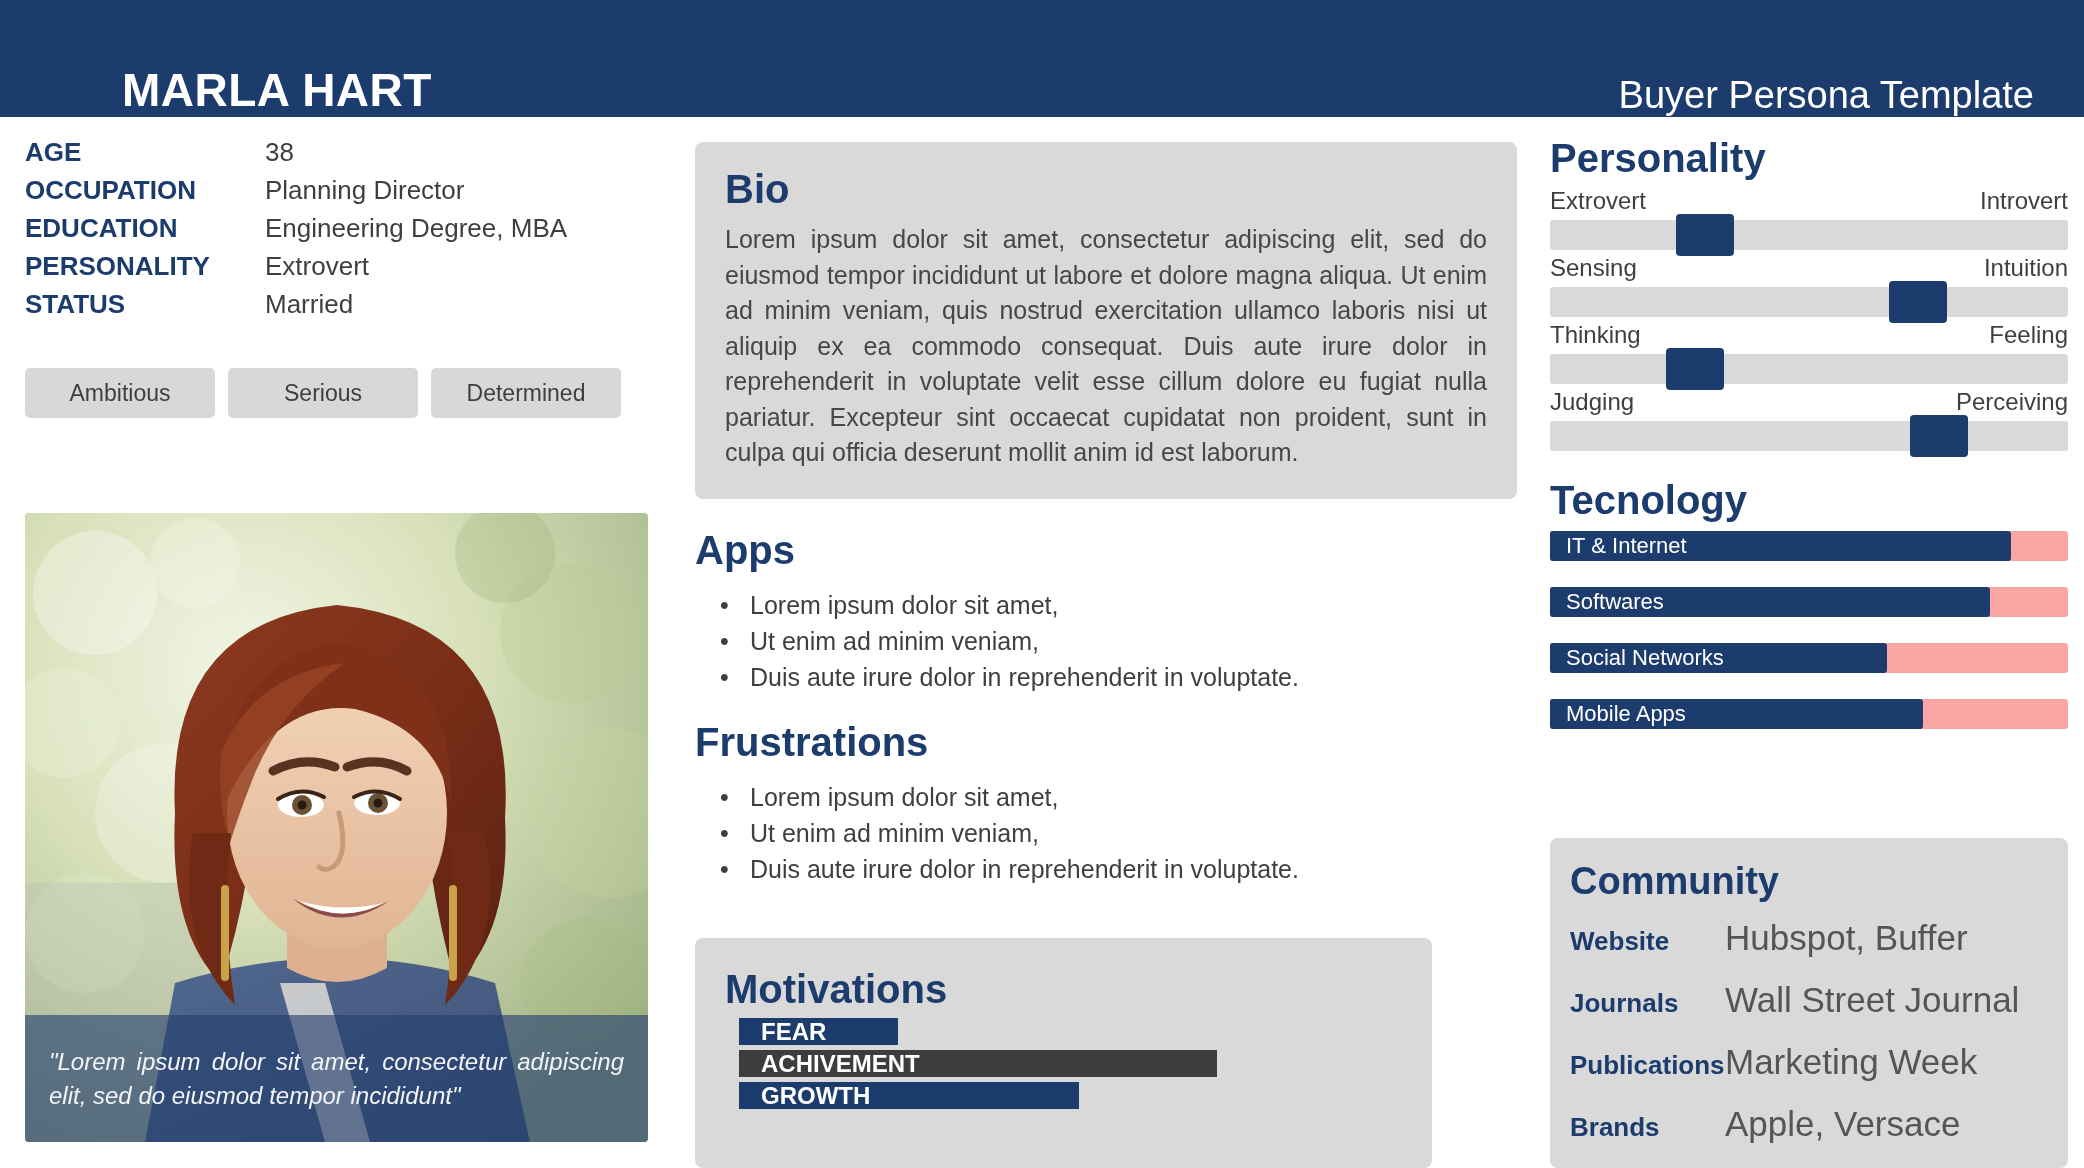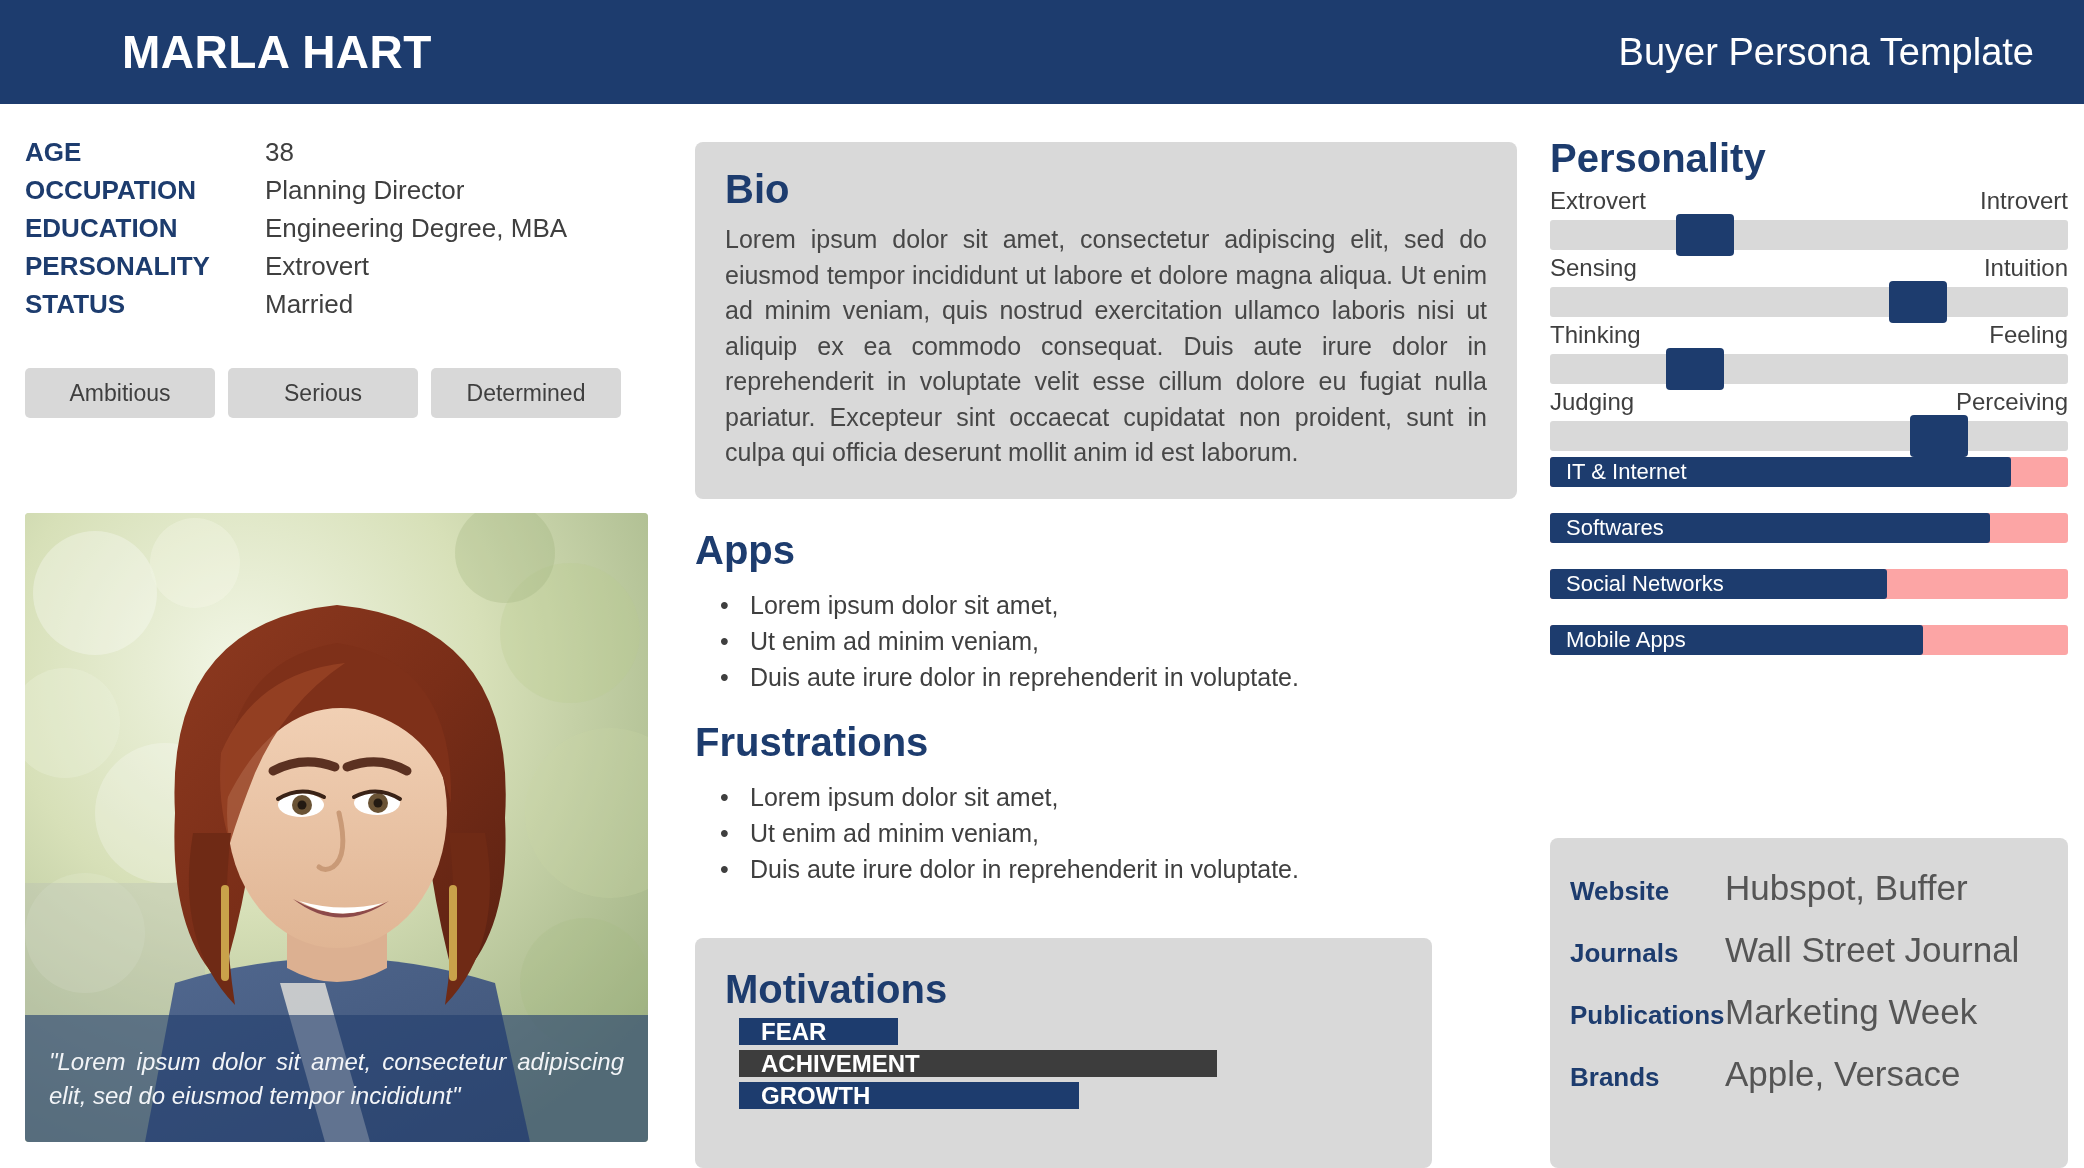--- a/index.html
+++ b/index.html
@@ -11,24 +11,24 @@
     font-family: "Liberation Sans", sans-serif;
     overflow: hidden;
   }
 
   .page { position: relative; width: 2084px; height: 1168px; background: #fff; }
 
   
   .header {
     position: absolute;
     left: 0; top: 0;
-    width: 2084px; height: 104px;
+    width: 2084px; height: 117px;
     background: #1d3c6e;
     display: flex;
-    align-items: center;
+    align-items: flex-end;
     justify-content: space-between;
   }
   .header-name {
     color: #ffffff;
     font-size: 46px;
     font-weight: bold;
     letter-spacing: 0.5px;
     margin-left: 122px;
     white-space: nowrap;
   }
@@ -441,20 +441,21 @@
     <div>
       <div class="pers-row-labels">
         <span>Judging</span>
         <span>Perceiving</span>
       </div>
       <div class="slider-track">
         <div class="slider-thumb" style="left: 75%;"></div>
       </div>
     </div>
 
+    <div class="section-title tech-title">Tecnology</div>
     <div class="tech-rows">
       <div class="tech-row">
         <div class="tech-fill" style="width: 89%;">
           <span>IT &amp; Internet</span>
         </div>
       </div>
       <div class="tech-row">
         <div class="tech-fill" style="width: 85%;">
           <span>Softwares</span>
         </div>
@@ -466,20 +467,21 @@
       </div>
       <div class="tech-row">
         <div class="tech-fill" style="width: 72%;">
           <span>Mobile Apps</span>
         </div>
       </div>
     </div>
   </div>
 
   <div class="community-panel">
+    <div class="section-title">Community</div>
     <div class="comm-rows">
       <div class="comm-row">
         <div class="comm-key">Website</div>
         <div class="comm-val">Hubspot, Buffer</div>
       </div>
       <div class="comm-row">
         <div class="comm-key">Journals</div>
         <div class="comm-val">Wall Street Journal</div>
       </div>
       <div class="comm-row">

